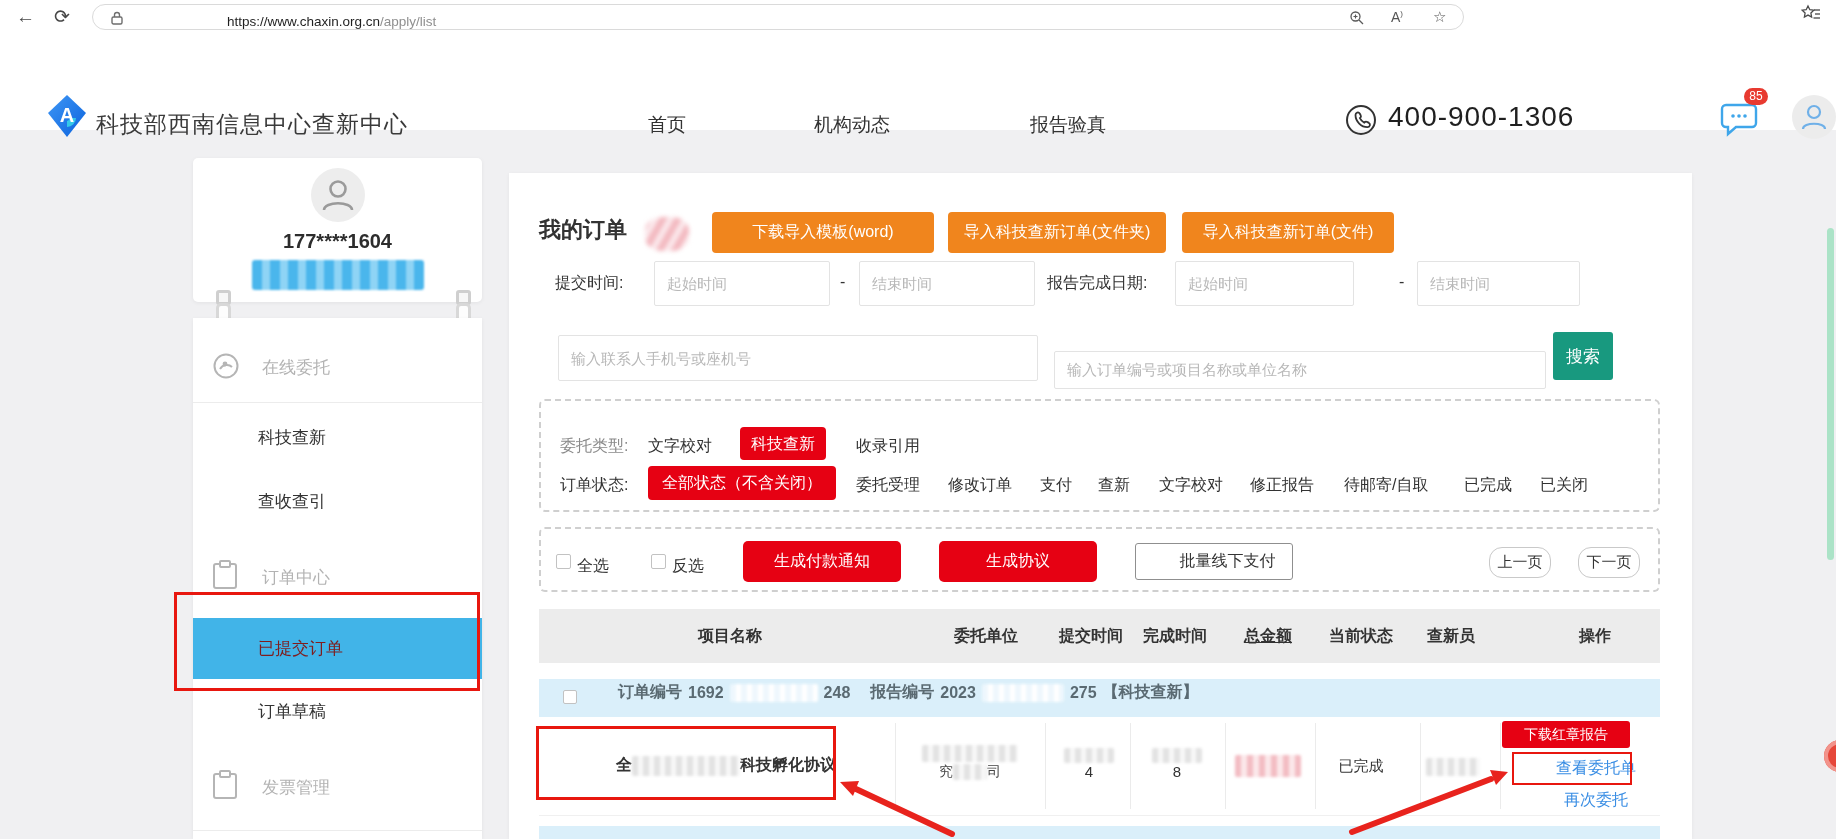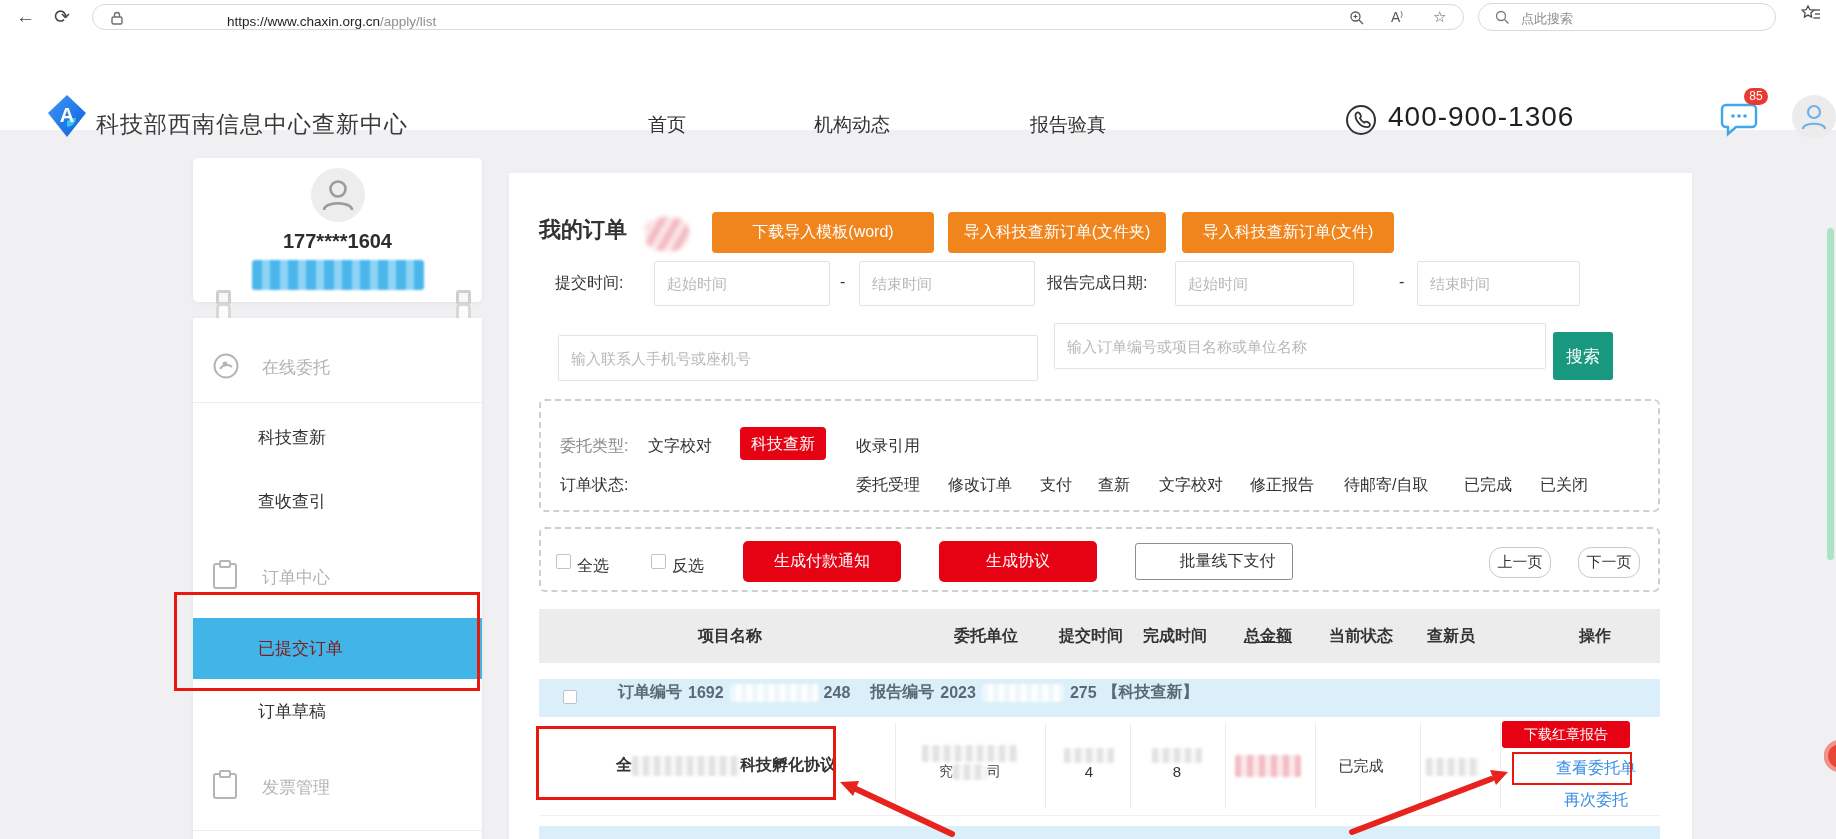--- a/index.html
+++ b/index.html
@@ -99,29 +99,20 @@
         <svg width="16" height="16" viewBox="0 0 16 16">
             <circle cx="6.5" cy="6.5" r="4.5" fill="none" stroke="#5a5a5a" stroke-width="1.3"></circle>
             <line x1="10" y1="10" x2="14" y2="14" stroke="#5a5a5a" stroke-width="1.3"></line>
             <line x1="4.5" y1="6.5" x2="8.5" y2="6.5" stroke="#5a5a5a" stroke-width="1.1"></line>
             <line x1="6.5" y1="4.5" x2="6.5" y2="8.5" stroke="#5a5a5a" stroke-width="1.1"></line>
           </svg>
       </span>
       <span class="abs" style="left:1298px;top:4px;font-size:14px;color:#555;">A<sup style="font-size:8px;">)</sup></span>
       <span class="abs" style="left:1340px;top:3px;font-size:15px;color:#555;">☆</span>
     </div>
-    <div class="search-pill">
-      <span class="abs" style="left:16px;top:6px;">
-        <svg width="15" height="15" viewBox="0 0 15 15">
-            <circle cx="6" cy="6" r="4.5" fill="none" stroke="#7a7a7a" stroke-width="1.3"></circle>
-            <line x1="9.5" y1="9.5" x2="13.5" y2="13.5" stroke="#7a7a7a" stroke-width="1.3"></line>
-          </svg>
-      </span>
-      <span class="search-ph">点此搜索</span>
-    </div>
     <span class="abs" style="left:1800px;top:4px;">
       <svg width="22" height="20" viewBox="0 0 22 20">
           <path d="M8 2 l1.8 3.7 4 .5 -2.9 2.8 .7 4 -3.6-1.9 -3.6 1.9 .7-4 L2.2 6.2 l4-.5 Z" fill="none" stroke="#4a4a4a" stroke-width="1.3"></path>
           <line x1="14" y1="6" x2="20" y2="6" stroke="#4a4a4a" stroke-width="1.3"></line>
           <line x1="15" y1="10" x2="20" y2="10" stroke="#4a4a4a" stroke-width="1.3"></line>
           <line x1="13.5" y1="14" x2="20" y2="14" stroke="#4a4a4a" stroke-width="1.3"></line>
         </svg>
     </span>
   </div>
 
@@ -228,30 +219,31 @@
     <div class="m f-label" style="left:46px;top:100px;">提交时间:</div>
     <input class="f-input" style="left: 145px; top: 88px; width: 176px;" placeholder="起始时间">
     <div class="m f-label" style="left:331px;top:100px;">-</div>
     <input class="f-input" style="left: 350px; top: 88px; width: 176px;" placeholder="结束时间">
     <div class="m f-label" style="left:538px;top:100px;">报告完成日期:</div>
     <input class="f-input" style="left: 666px; top: 88px; width: 179px;" placeholder="起始时间">
     <div class="m f-label" style="left:890px;top:100px;">-</div>
     <input class="f-input" style="left: 908px; top: 88px; width: 163px;" placeholder="结束时间">
 
     <input class="f-input" style="left: 49px; top: 162px; width: 480px; height: 46px;" placeholder="输入联系人手机号或座机号">
-    <input class="f-input" style="left: 545px; top: 150px; width: 492px; height: 46px;" placeholder="输入订单编号或项目名称或单位名称">
+    <input class="f-input" style="left: 545px; top: 178px; width: 492px; height: 38px; font-family: Liberation Serif, serif;" placeholder="输入订单编号或项目名称或单位名称">
     <button class="btn-search">搜索</button>
 
     <div class="dashed-box" style="top:226px;height:113px;"></div>
     <div class="m f-label" style="left:51px;top:263px;color:#8a8a8a;">委托类型:</div>
     <div class="opt" style="left:139px;top:263px;">文字校对</div>
     <div class="pill-red" style="left:231px;top:254px;width:86px;height:33px;">科技查新</div>
     <div class="opt" style="left:347px;top:263px;">收录引用</div>
 
     <div class="m f-label" style="left:51px;top:302px;">订单状态:</div>
+    <div class="pill-red" style="left:139px;top:293px;width:188px;height:34px;line-height:34px;">全部状态（不含关闭）</div>
     <div class="opt" style="left:347px;top:302px;">委托受理</div>
     <div class="opt" style="left:439px;top:302px;">修改订单</div>
     <div class="opt" style="left:531px;top:302px;">支付</div>
     <div class="opt" style="left:589px;top:302px;">查新</div>
     <div class="opt" style="left:650px;top:302px;">文字校对</div>
     <div class="opt" style="left:741px;top:302px;">修正报告</div>
     <div class="opt" style="left:835px;top:302px;">待邮寄/自取</div>
     <div class="opt" style="left:955px;top:302px;">已完成</div>
     <div class="opt" style="left:1031px;top:302px;">已关闭</div>
 

